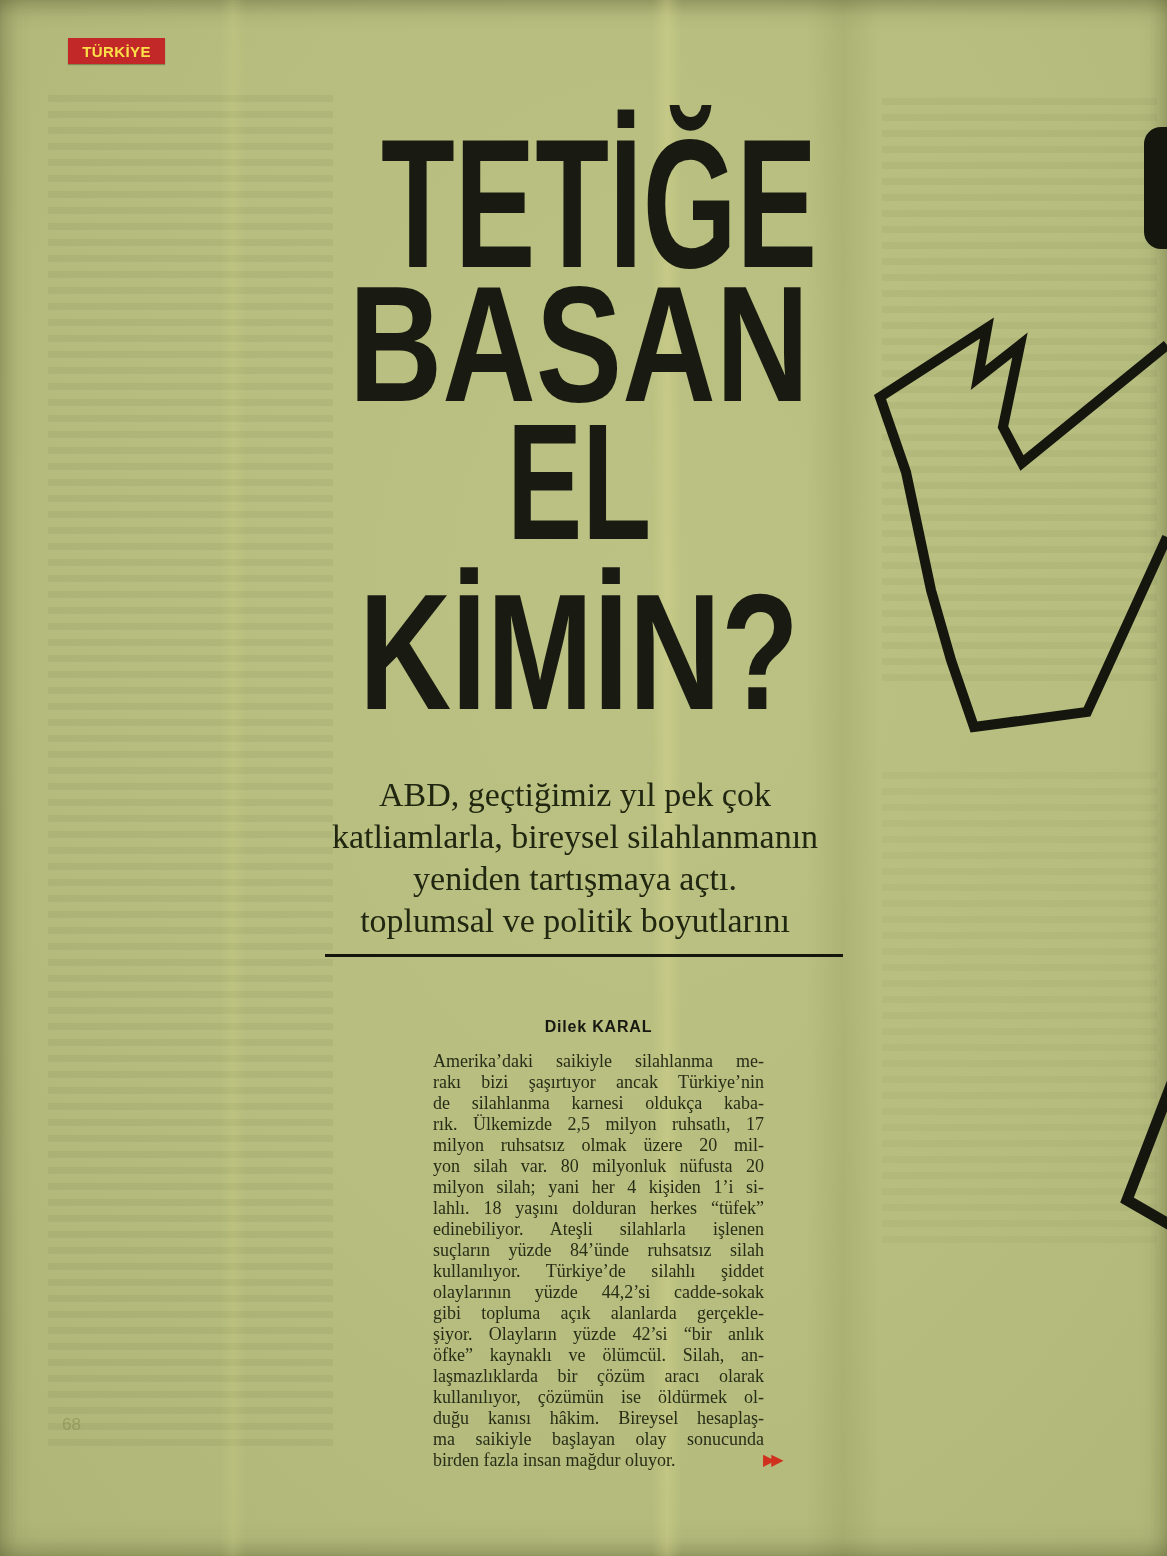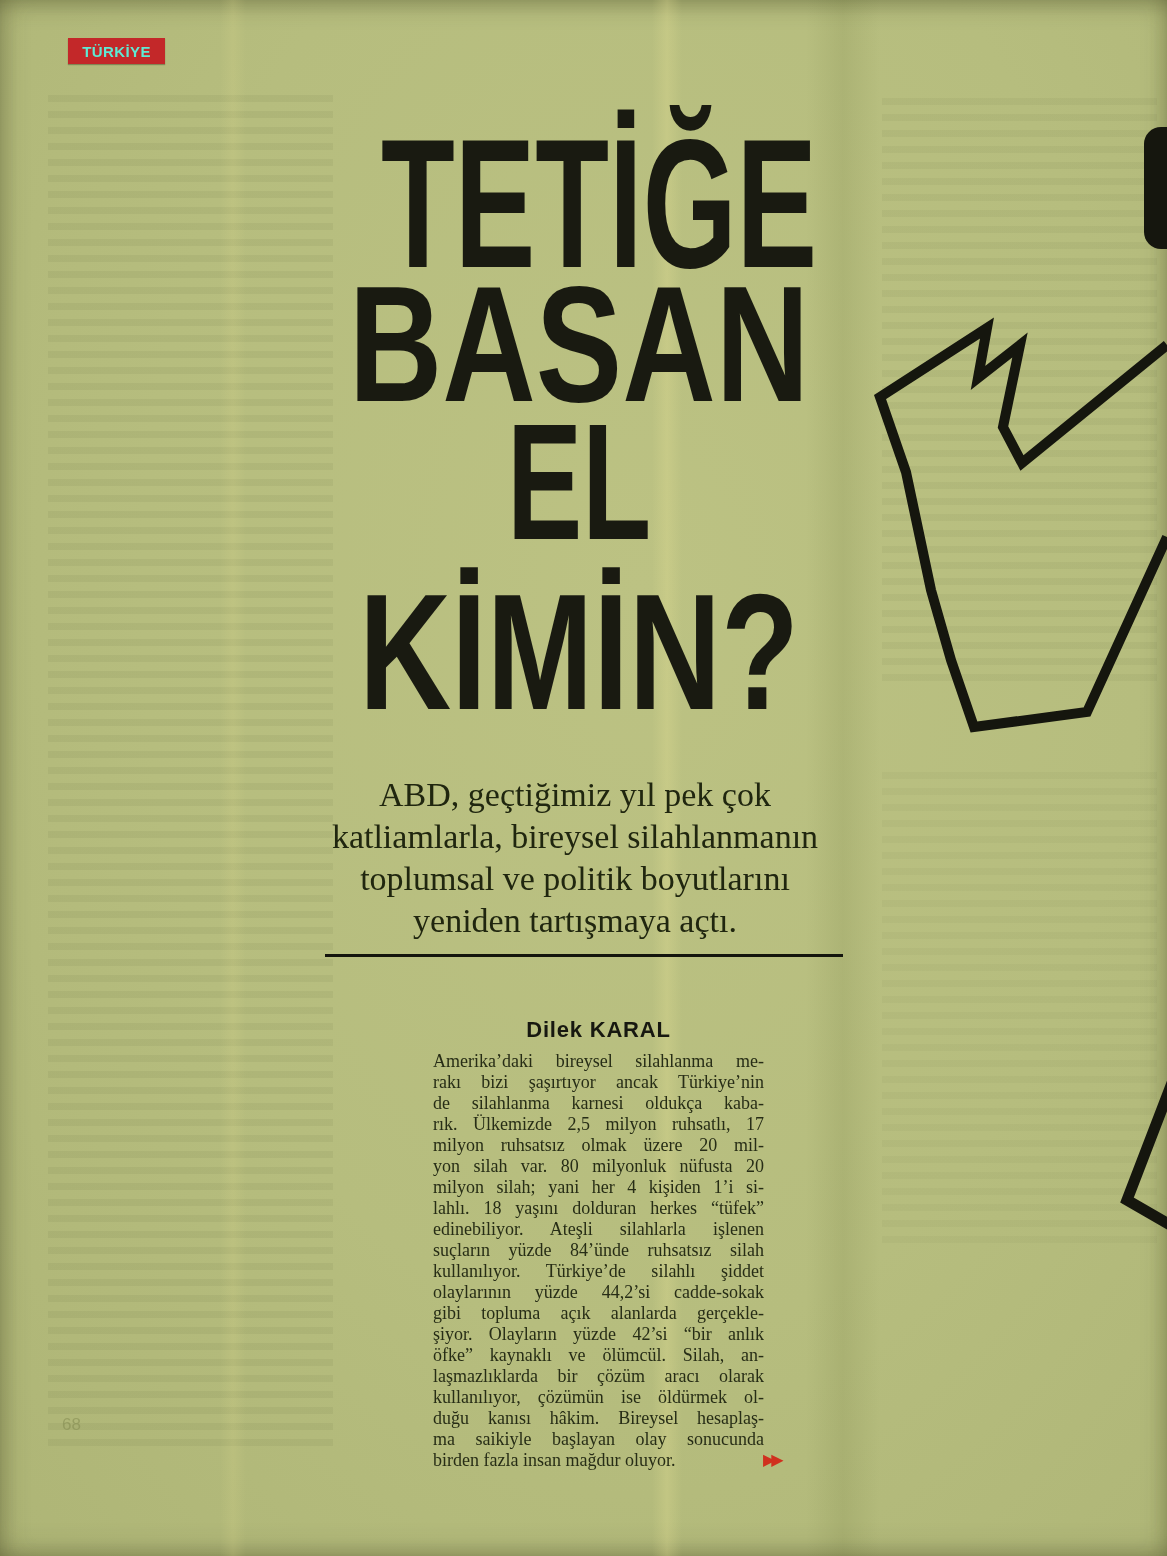--- a/index.html
+++ b/index.html
@@ -28,21 +28,21 @@
   .streak1{left:652px;top:0;width:30px;height:100%;
     background:linear-gradient(90deg,rgba(232,226,150,0),rgba(232,226,150,.28),rgba(232,226,150,0));}
   .streak2{left:220px;top:0;width:26px;height:100%;
     background:linear-gradient(90deg,rgba(224,218,142,0),rgba(224,218,142,.18),rgba(224,218,142,0));}
   .band-dark{left:806px;top:0;width:74px;height:100%;
     background:linear-gradient(90deg,rgba(92,102,44,0),rgba(92,102,44,.13),rgba(92,102,44,0));}
 
   
   .section-tag{
     position:absolute;left:68px;top:38px;width:97px;height:26px;
-    background:#c32829;color:#5eead4;
+    background:#c32829;color:#fde047;
     font-size:15px;font-weight:bold;letter-spacing:.4px;
     display:flex;align-items:center;justify-content:center;
     box-shadow:0 1px 1px rgba(40,40,15,.35);
   }
 
   
   .headline{position:absolute;left:279px;top:0;width:600px;height:770px;}
   .headline-line{
     position:absolute;left:0;width:100%;
     text-align:center;white-space:nowrap;line-height:1;
@@ -59,21 +59,21 @@
     position:absolute;left:275px;top:732px;width:600px;
     font-family:"Liberation Serif", serif;
     font-size:34px;line-height:42px;
     color:#20260f;text-align:center;margin-top:42px;
   }
   .rule{position:absolute;left:325px;top:954px;width:518px;height:3px;background:#14150d;}
 
   
   .byline{
     position:absolute;left:433px;top:1019px;width:331px;
-    text-align:center;font-size:22px;font-weight:bold;
+    text-align:center;font-size:16px;font-weight:bold;
     letter-spacing:.8px;color:#171810;line-height:1;
   }
 
   
   .body-col{
     position:absolute;left:433px;top:1051px;width:331px;
     font-family:"Liberation Serif", serif;
     font-size:18px;line-height:21px;color:#272d16;
   }
   .body-line{text-align:justify;text-align-last:justify;white-space:normal;}
@@ -119,30 +119,30 @@
     <polyline points="1167,345 1022,463 1003,427 1020,345 978,378 987,328 880,397 906,472 931,590 951,660 974,727 1087,712 1167,537" fill="none" stroke="#15160e" stroke-width="10" stroke-miterlimit="12"></polyline>
 
     <rect x="1144" y="127" width="46" height="122" rx="17" fill="#15160e"></rect>
 
     <polyline points="1172,1083 1127,1200 1172,1226" fill="none" stroke="#15160e" stroke-width="11" stroke-miterlimit="12"></polyline>
   </svg>
 
   <div class="deck">
       <div class="deck-line">ABD, geçtiğimiz yıl pek çok</div>
       <div class="deck-line">katliamlarla, bireysel silahlanmanın</div>
+      <div class="deck-line">yeniden tartışmaya açtı.</div>
       <div class="deck-line">toplumsal ve politik boyutlarını</div>
-      <div class="deck-line">yeniden tartışmaya açtı.</div>
     </div>
 
   <div class="rule"></div>
 
   <div class="byline">Dilek KARAL</div>
 
   <div class="body-col">
-      <div class="body-line">Amerika’daki bireysel silahlanma me-</div>
+      <div class="body-line">Amerika’daki saikiyle silahlanma me-</div>
       <div class="body-line">rakı bizi şaşırtıyor ancak Türkiye’nin</div>
       <div class="body-line">de silahlanma karnesi oldukça kaba-</div>
       <div class="body-line">rık. Ülkemizde 2,5 milyon ruhsatlı, 17</div>
       <div class="body-line">milyon ruhsatsız olmak üzere 20 mil-</div>
       <div class="body-line">yon silah var. 80 milyonluk nüfusta 20</div>
       <div class="body-line">milyon silah; yani her 4 kişiden 1’i si-</div>
       <div class="body-line">lahlı. 18 yaşını dolduran herkes “tüfek”</div>
       <div class="body-line">edinebiliyor. Ateşli silahlarla işlenen</div>
       <div class="body-line">suçların yüzde 84’ünde ruhsatsız silah</div>
       <div class="body-line">kullanılıyor. Türkiye’de silahlı şiddet</div>

